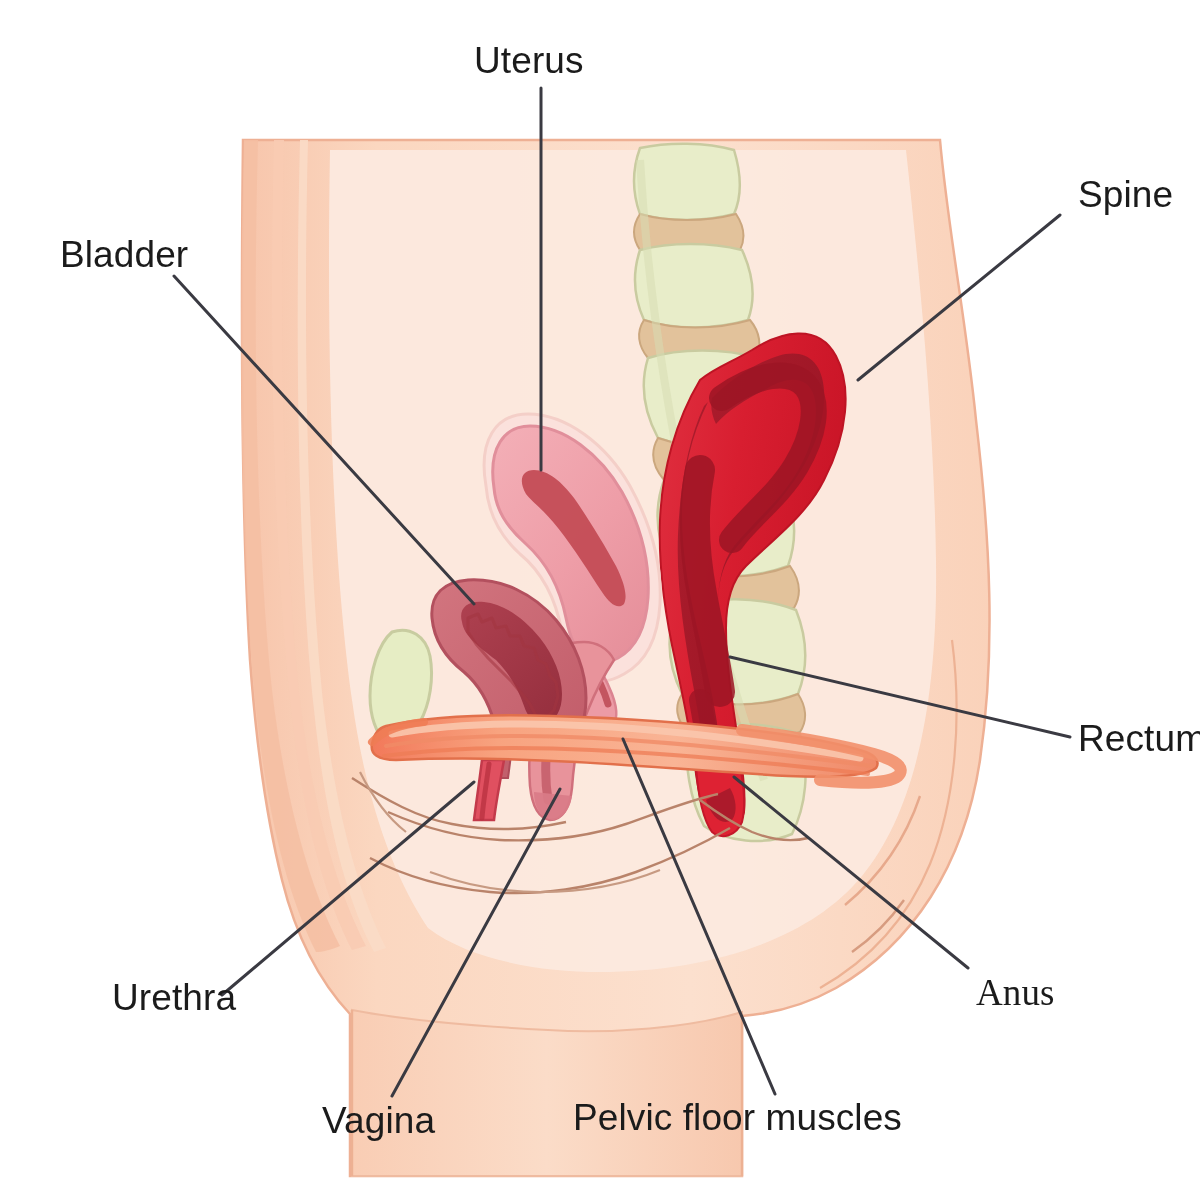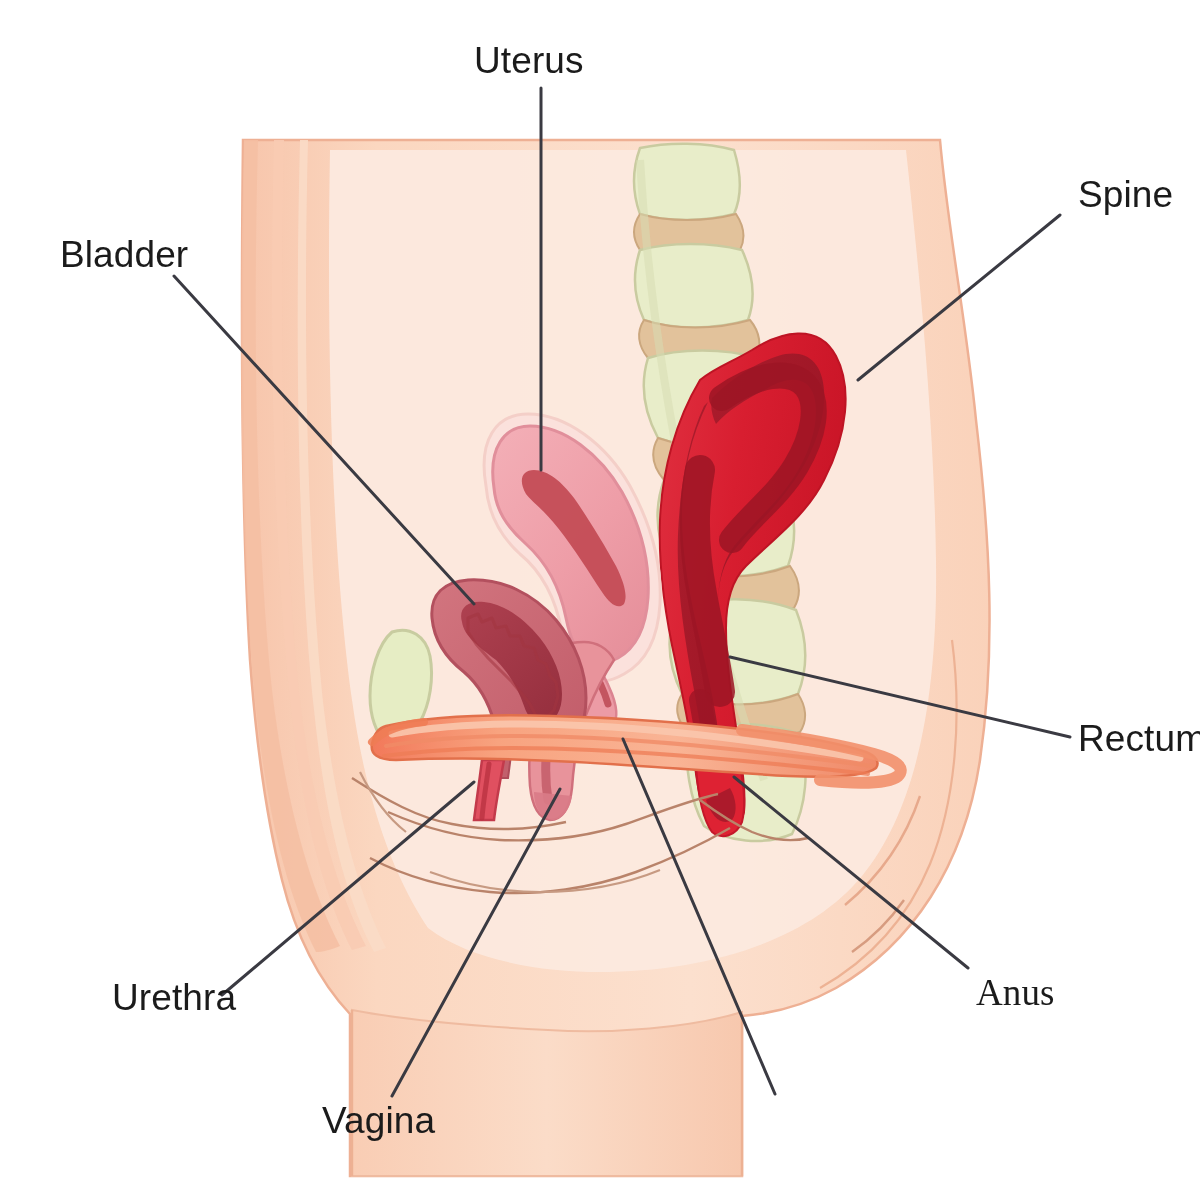--- a/index.html
+++ b/index.html
@@ -349,14 +349,15 @@
       </g>
   </svg>
 
   <div class="anno-label" style="left:474px; top:42px;">Uterus</div>
   <div class="anno-label" style="left:60px; top:236px;text-align:right;">Bladder</div>
   <div class="anno-label" style="left:1065px; top:176px;margin-left:13px;">Spine</div>
   <div class="anno-label" style="left:1078px; top:720px;">Rectum</div>
   <div class="anno-label" style="left:976px; top:974px;font-family:Liberation Serif, serif;">Anus</div>
   <div class="anno-label" style="left:112px; top:972px;margin-top:7px;">Urethra</div>
   <div class="anno-label" style="left:322px; top:1102px;text-align:right;">Vagina</div>
+  <div class="anno-label" style="left:573px; top:1099px;">Pelvic floor muscles</div>
 
 </div>
 
 </body></html>

